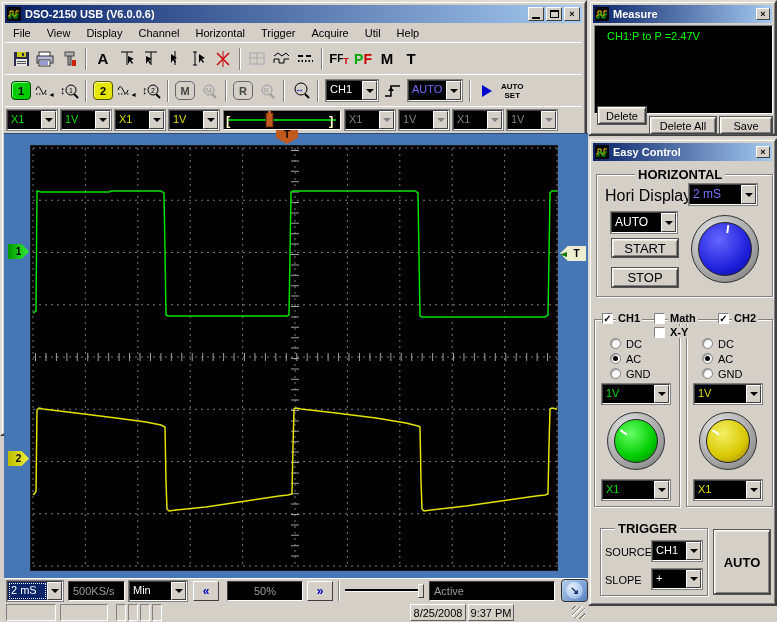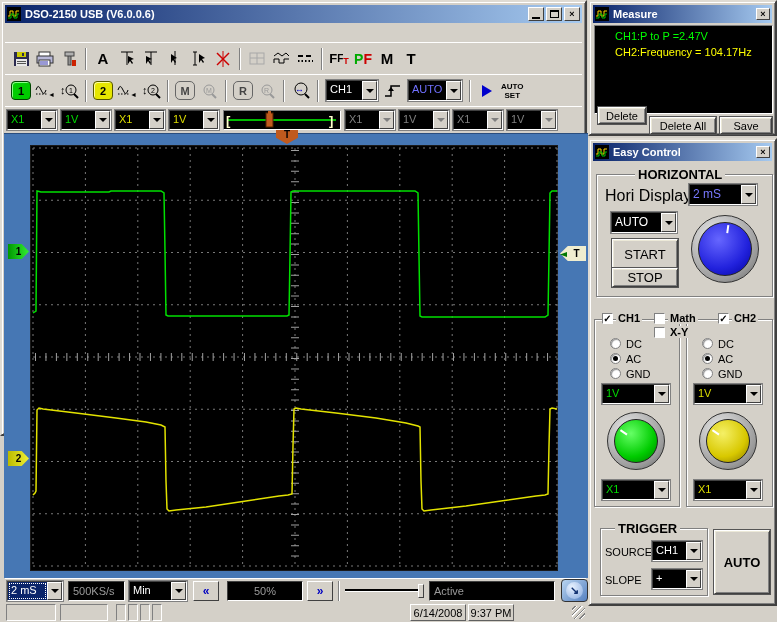--- a/index.html
+++ b/index.html
@@ -43,21 +43,21 @@
   .radio { position:absolute; width:11px; height:11px; border-radius:50%; background:#fff; border:1px solid #808080; box-shadow:inset 1px 1px 1px #999; }
   .radio.sel::after { content:""; position:absolute; left:2px; top:2px; width:5px; height:5px; border-radius:50%; background:#000; }
   .rlabel { position:absolute; font-size:11px; }
   .knob { position:absolute; border-radius:50%; background:radial-gradient(circle at 35% 30%, #E8E8E8, #9A9A9A 70%, #606060); border:1px solid #333; }
   .kface { position:absolute; inset:6px; border-radius:50%; border:1px solid #222; }
   .kline { position:absolute; inset:6px; }
   .kline::after { content:""; position:absolute; left:50%; top:3px; width:2px; height:8px; margin-left:-1px; background:#fff; }
   .wave1 { stroke:#00E000; fill:none; stroke-width:1.5; }
   .wave2 { stroke:#E2E200; fill:none; stroke-width:1.5; }
   .g { color:#00FF00; } .y { color:#FFFF00; }
-  .mline { font-size:11px; padding:2px 20px; white-space:nowrap; }
+  .mline { font-size:11px; padding:2px 12px; white-space:nowrap; }
   svg { display:block; }
 </style>
 </head>
 <body>
 
 <div class="abs win" style="left:0;top:0;width:587px;height:436px;">
 
   <div class="titlebar">
     <span class="appicon">
       <svg width="12" height="10">
@@ -70,20 +70,31 @@
       <span class="wbtn">
           <span style="width:8px;height:2px;background:#000;margin-top:7px;"></span>
         </span>
       <span class="wbtn">
           <span style="width:9px;height:8px;border:1px solid #000;border-top-width:2px;"></span>
         </span>
       <span class="wbtn">×</span>
     </span>
   </div>
 
+  <div class="menubar">
+    <span class="menuitem">File</span>
+    <span class="menuitem">View</span>
+    <span class="menuitem">Display</span>
+    <span class="menuitem">Channel</span>
+    <span class="menuitem">Horizontal</span>
+    <span class="menuitem">Trigger</span>
+    <span class="menuitem">Acquire</span>
+    <span class="menuitem">Util</span>
+    <span class="menuitem">Help</span>
+  </div>
 
   <div class="toolbar" style="top:40px;height:32px;">
     <span class="tbi">
         <svg width="17" height="16">
           <rect x="1" y="1" width="15" height="14" fill="#2B2B50"></rect>
           <rect x="4" y="1" width="9" height="5" fill="#C8C800"></rect>
           <rect x="9" y="2" width="2" height="3" fill="#2B2B50"></rect>
           <rect x="3" y="8" width="11" height="7" fill="#E8E8E8"></rect>
           <rect x="4" y="10" width="9" height="1" fill="#555"></rect>
           <rect x="4" y="12" width="9" height="1" fill="#555"></rect>
@@ -397,40 +408,39 @@
     </span>
   </div>
 
   <div class="statusbar">
     <span class="scell" style="left:1px;top:1px;width:50px;"></span>
     <span class="scell" style="left:55px;top:1px;width:48px;"></span>
     <span class="scell" style="left:111px;top:1px;width:10px;"></span>
     <span class="scell" style="left:123px;top:1px;width:10px;"></span>
     <span class="scell" style="left:135px;top:1px;width:10px;"></span>
     <span class="scell" style="left:147px;top:1px;width:10px;"></span>
-    <span class="rcell" style="left:405px;top:1px;width:56px;">6/14/2008</span>
+    <span class="rcell" style="left:405px;top:1px;width:56px;">8/25/2008</span>
     <span class="rcell" style="left:463px;top:1px;width:46px;">9:37 PM</span>
     <span class="grip"></span>
   </div>
 </div>
 
 <div class="abs win" style="left:588px;top:0;width:189px;height:136px;">
   <div class="titlebar">
     <span class="appicon">
       <svg width="12" height="10">
           <polyline points="0,7 2,7 2,2 5,2 5,7 8,7 8,2 11,2" stroke="#FFD400" fill="none" stroke-width="1"></polyline>
           <polyline points="0,9 3,9 3,5 6,5 6,9 9,9 9,5 11,5" stroke="#00C000" fill="none" stroke-width="1"></polyline>
         </svg>
     </span>
     <span>Measure</span>
     <span class="panel-close">×</span>
   </div>
   <div class="abs sunken" style="left:4px;top:23px;width:179px;height:89px;background:#000;padding-top:2px;">
     <div class="mline g">CH1:P to P =2.47V</div>
-    <div class="mline y">CH2:Frequency = 104.17Hz</div>
   </div>
   <div class="abs wbtn3d" style="left:8px;top:105px;width:48px;height:17px;">Delete</div>
   <div class="abs wbtn3d" style="left:60px;top:115px;width:66px;height:17px;">Delete All</div>
   <div class="abs wbtn3d" style="left:130px;top:115px;width:52px;height:17px;">Save</div>
 </div>
 
 <div class="abs win" style="left:588px;top:138px;width:189px;height:468px;padding-left:8px;">
   <div class="titlebar">
     <span class="appicon">
       <svg width="12" height="10">
@@ -450,21 +460,21 @@
       <span class="cbtn">
           <span class="arrow-dn"></span>
         </span>
     </span>
     <span class="combo abs" style="left:14px;top:37px;width:66px;height:21px;">
       <span class="ctext" style="color:#fff;font-size:12px;">AUTO</span>
       <span class="cbtn">
           <span class="arrow-dn"></span>
         </span>
     </span>
-    <span class="abs wbtn3d" style="left:15px;top:64px;width:66px;height:31px;font-size:13px;">START</span>
+    <span class="abs wbtn3d" style="left:15px;top:64px;width:66px;height:18px;font-size:13px;">START</span>
     <span class="abs wbtn3d" style="left:15px;top:93px;width:66px;height:19px;font-size:13px;">STOP</span>
     <span class="knob" style="left:94px;top:40px;width:68px;height:68px;">
       <span class="kface" style="background:radial-gradient(circle at 38% 32%,#6666FF,#2222DD 60%,#0000A0);"></span>
       <span class="kline" style="transform:rotate(8deg);"></span>
     </span>
   </div>
 
   <div class="groupbox" style="left:4px;top:179px;width:86px;height:188px;"></div>
 
   <div class="groupbox" style="left:96px;top:179px;width:87px;height:188px;"></div>

